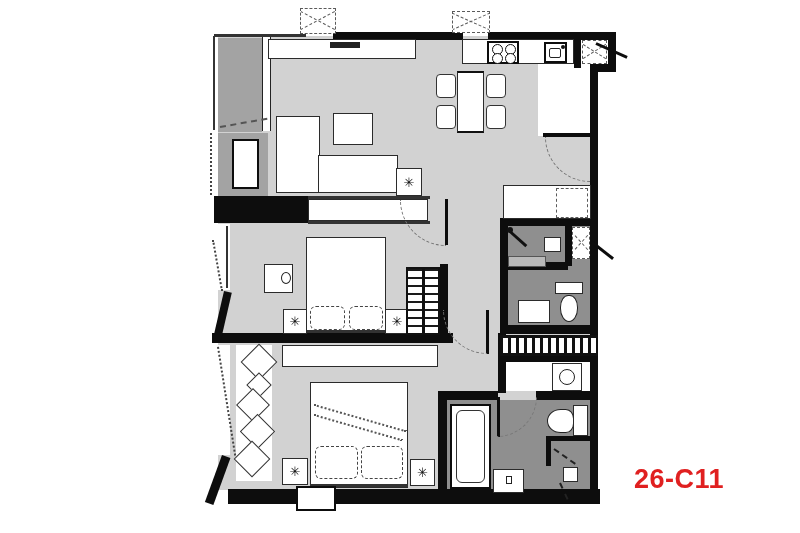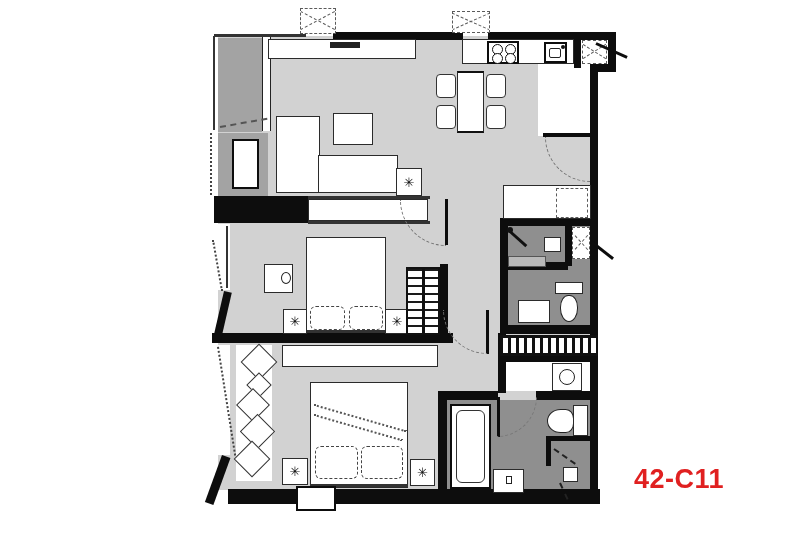--- a/index.html
+++ b/index.html
@@ -197,15 +197,15 @@
   <div class="arc arc-bl" style="left:545px;top:137px;width:45px;height:45px;"></div>
   <div class="abs wall" style="left:445px;top:199px;width:3px;height:46px;"></div>
   <div class="arc arc-bl" style="left:400px;top:200px;width:46px;height:46px;"></div>
   <div class="abs wall" style="left:486px;top:310px;width:3px;height:44px;"></div>
   <div class="arc arc-bl" style="left:443px;top:310px;width:44px;height:44px;"></div>
   <div class="abs wall" style="left:497px;top:397px;width:3px;height:40px;"></div>
   <div class="arc arc-br" style="left:497px;top:397px;width:40px;height:40px;"></div>
   <div class="abs wall" style="left:596px;top:42px;width:34px;height:3px;transform:rotate(24deg);transform-origin:left center;"></div>
   <div class="abs wall" style="left:591px;top:240px;width:28px;height:3px;transform:rotate(38deg);transform-origin:left center;"></div>
 
-  <div class="unit-label">42-C11</div>
+  <div class="unit-label">26-C11</div>
 
 </div>
 
 </body></html>

